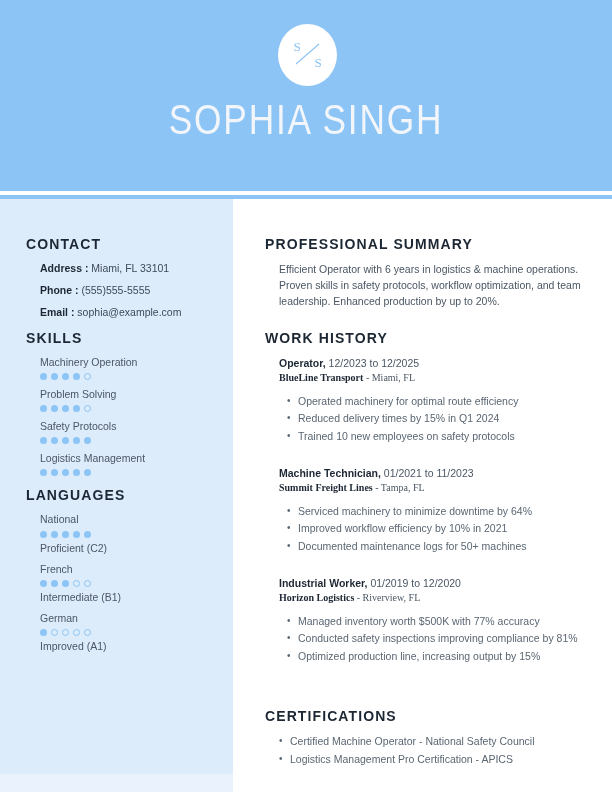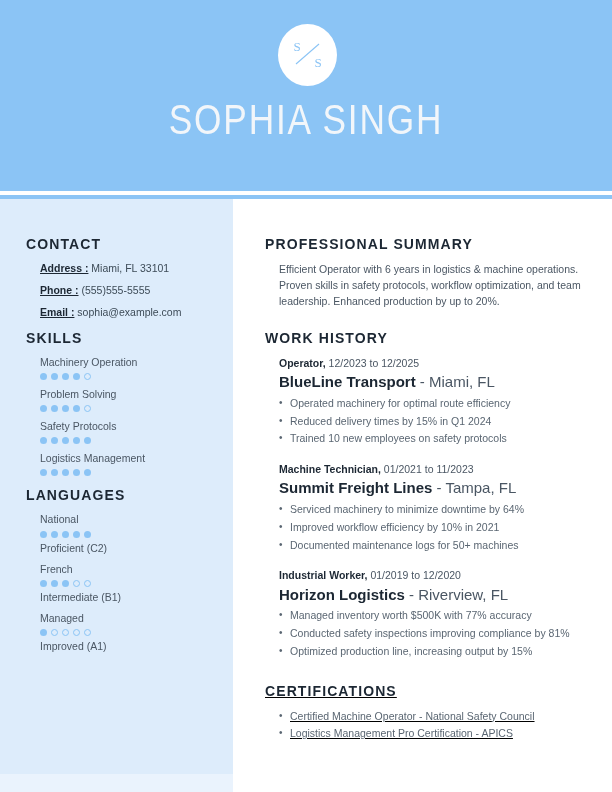--- a/index.html
+++ b/index.html
@@ -110,21 +110,20 @@
   .contact-row {
     font-size: 10.5px;
     color: #3d4b57;
     line-height: 1.42;
     margin-bottom: 7px;
     word-break: break-all;
   }
   .contact-row b {
     color: #1c2733;
     font-weight: 700;
-    text-decoration: underline;
   }
 
   
   .block-list { margin: 0 0 0 14px; }
   .sk-item { margin-bottom: 6px; }
   .sk-label {
     font-size: 10.5px;
     color: #4a5663;
     line-height: 1.35;
     margin-bottom: 3px;
@@ -154,27 +153,28 @@
     line-height: 1.52;
   }
   .job { margin: 0 0 0 14px; padding-bottom: 13px; }
   .job-title {
     font-size: 10.5px;
     color: #4a5663;
     line-height: 1.45;
   }
   .job-title b { color: #1c2733; font-weight: 700; }
   .job-org {
-    font-size: 15px;
+    font-size: 10px;
     color: #4a5663;
     line-height: 1.45;
     margin-bottom: 3px;
+    font-family: Liberation Serif, serif;
   }
   .job-org b { color: #1c2733; font-weight: 700; }
-  .bullets { margin: 0; padding: 0; list-style: none; }
+  .bullets { margin: 8px; padding: 0; list-style: none; }
   .bullets li {
     position: relative;
     font-size: 10.5px;
     color: #5a6672;
     line-height: 1.5;
     padding-left: 11px;
     margin-bottom: 2px;
   }
   .bullets li:before {
     content: "\2022";
@@ -288,21 +288,21 @@
           <div class="dots">
               <span class="dot on"></span>
               <span class="dot on"></span>
               <span class="dot on"></span>
               <span class="dot off"></span>
               <span class="dot off"></span>
             </div>
           <div class="lang-level">Intermediate (B1)</div>
         </div>
         <div class="lang-item">
-          <div class="sk-label">Managed</div>
+          <div class="sk-label">German</div>
           <div class="dots">
               <span class="dot on"></span>
               <span class="dot off"></span>
               <span class="dot off"></span>
               <span class="dot off"></span>
               <span class="dot off"></span>
             </div>
           <div class="lang-level">Improved (A1)</div>
         </div>
       </div>
@@ -363,21 +363,21 @@
           <span>- Riverview, FL</span>
         </div>
         <ul class="bullets">
           <li>Managed inventory worth $500K with 77% accuracy</li>
           <li>Conducted safety inspections improving compliance by 81%</li>
           <li>Optimized production line, increasing output by 15%</li>
         </ul>
       </div>
     </div>
 
-    <div style="margin-top:8px;text-decoration:underline;">
+    <div style="margin-top:22px;">
       <div class="sec-head">CERTIFICATIONS</div>
       <ul class="bullets certs">
         <li>Certified Machine Operator - National Safety Council</li>
         <li>Logistics Management Pro Certification - APICS</li>
       </ul>
     </div>
 
   </div>
 </div>
 

